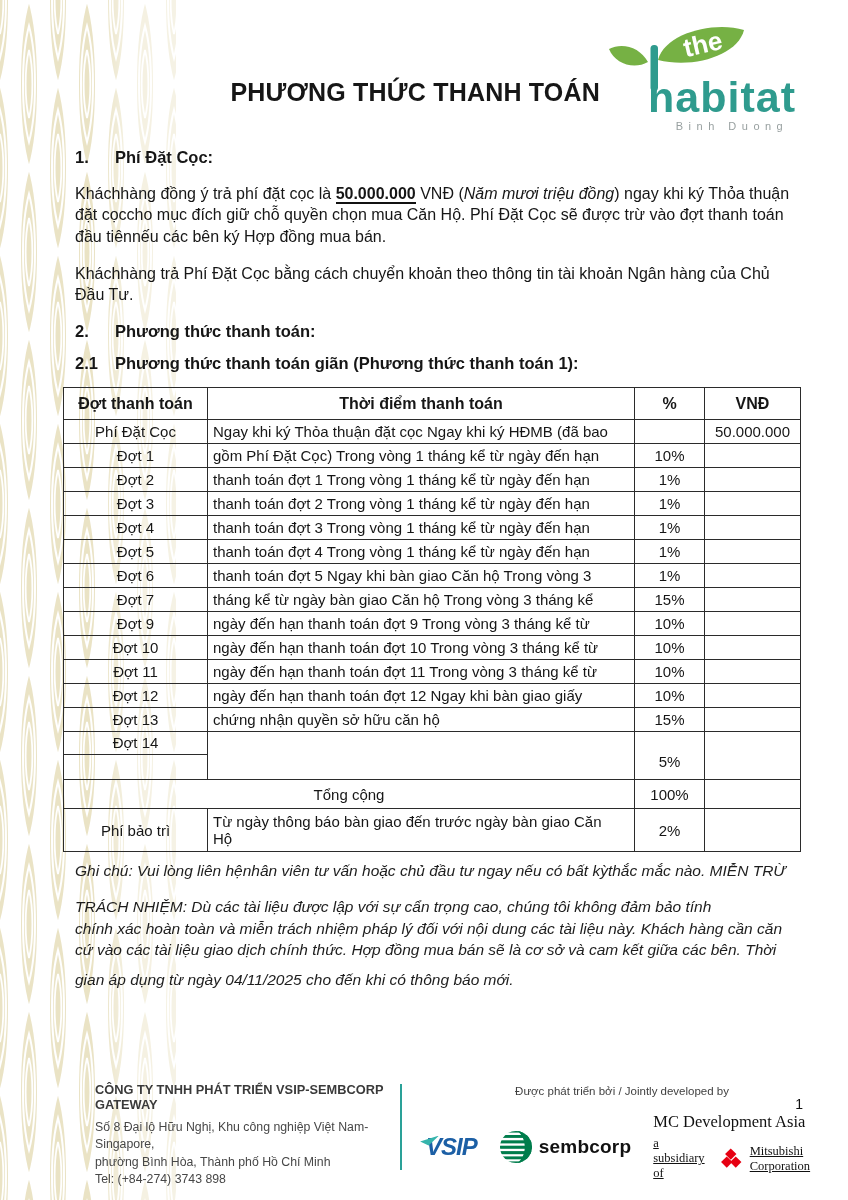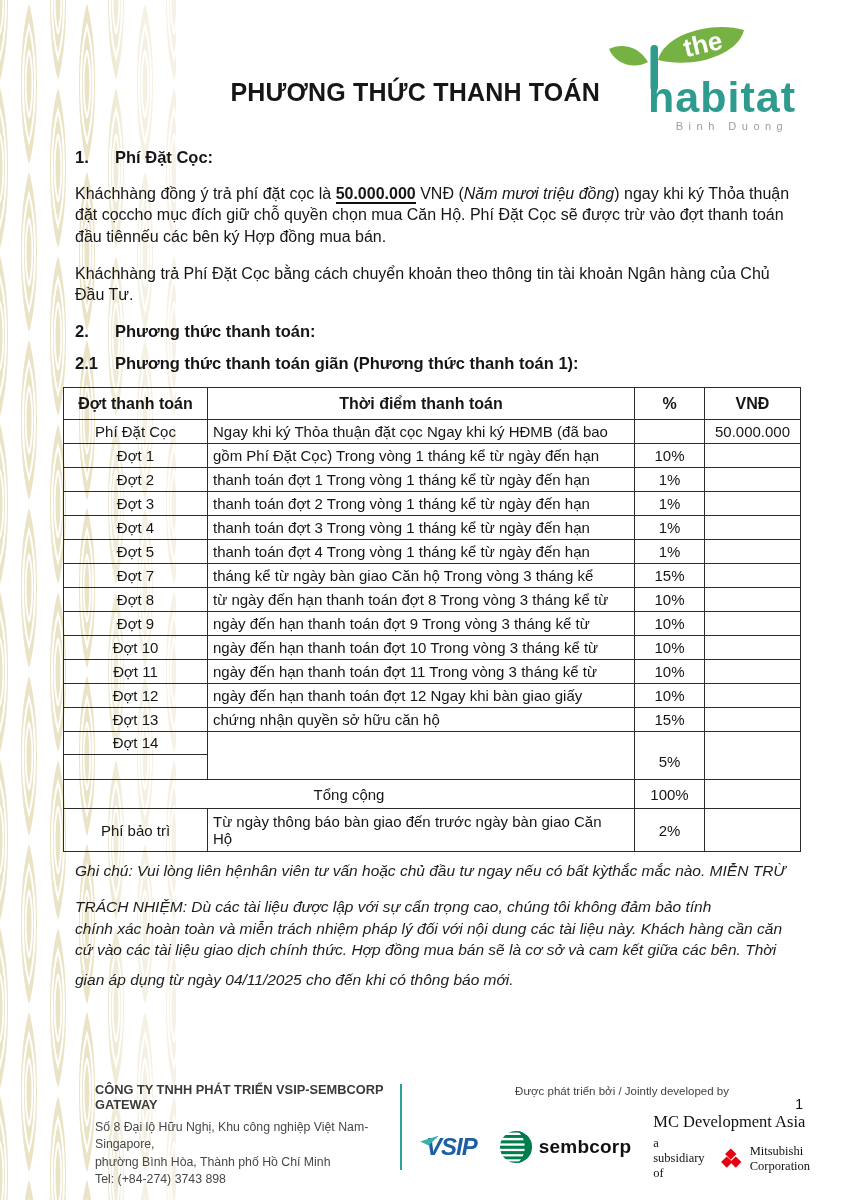--- a/index.html
+++ b/index.html
@@ -50,21 +50,21 @@
   .f-addr { font-size:12.3px; color:#474747; margin-top:7px; line-height:1.42; }
   .f-div { width:2px; height:86px; background:#2aa198; margin:2px 24px 0 14px; flex:0 0 2px; }
   .f-right { flex:1; display:flex; flex-direction:column; align-items:center; padding-right:26px; }
   .f-dev { font-size:11.5px; color:#3f3f3f; margin-top:3px; }
   .f-logos { display:flex; align-items:center; gap:22px; margin-top:15px; }
   .vsip { position:relative; }
   .sembcorp { display:flex; align-items:center; gap:6px; }
   .sc-text { font-size:19px; font-weight:bold; color:#111; letter-spacing:.2px; }
   .mc { display:flex; flex-direction:column; align-items:flex-start; font-family:"Liberation Serif","DejaVu Serif",serif; }
   .mc-name { font-size:16.5px; color:#111; }
-  .mc-sub { display:flex; align-items:center; gap:17px; font-size:12.5px; margin-top:4px; color:#111; }
+  .mc-sub { display:flex; align-items:center; gap:17px; font-size:12.5px; margin-top:4px; color:#111;text-decoration:underline; }
   .mit { position:relative; width:19px; height:17px; display:inline-block; }
   .mit i { position:absolute; width:7.5px; height:7.5px; background:#e60012; transform:rotate(45deg); }
   .mit i:nth-child(1){ left:5.7px; top:0; }
   .mit i:nth-child(2){ left:1.2px; top:7.6px; }
   .mit i:nth-child(3){ left:10.2px; top:7.6px; }
   .pagenum { position:absolute; right:45px; top:1096px; font-size:14px; color:#111; z-index:2; }
 </style>
 </head>
 <body>
 
@@ -164,29 +164,29 @@
             <td class="c-pct">1%</td>
             <td class="c-vnd"></td>
           </tr>
           <tr class="row-normal">
             <td class="c-stage"><span>Đợt 5</span></td>
             <td class="c-time">thanh toán đợt 4 Trong vòng 1 tháng kể từ ngày đến hạn</td>
             <td class="c-pct">1%</td>
             <td class="c-vnd"></td>
           </tr>
           <tr class="row-normal">
+            <td class="c-stage"><span>Đợt 6</span></td>
+            <td class="c-time">thanh toán đợt 5 Ngay khi bàn giao Căn hộ Trong vòng 3</td>
+            <td class="c-pct">1%</td>
+            <td class="c-vnd"></td>
+          </tr>
+          <tr class="row-normal">
             <td class="c-stage"><span>Đợt 7</span></td>
             <td class="c-time">tháng kể từ ngày bàn giao Căn hộ Trong vòng 3 tháng kể</td>
             <td class="c-pct">15%</td>
-            <td class="c-vnd"></td>
-          </tr>
-          <tr class="row-normal">
-            <td class="c-stage"><span>Đợt 8</span></td>
-            <td class="c-time">từ ngày đến hạn thanh toán đợt 8 Trong vòng 3 tháng kể từ</td>
-            <td class="c-pct">10%</td>
             <td class="c-vnd"></td>
           </tr>
           <tr class="row-normal">
             <td class="c-stage"><span>Đợt 9</span></td>
             <td class="c-time">ngày đến hạn thanh toán đợt 9 Trong vòng 3 tháng kể từ</td>
             <td class="c-pct">10%</td>
             <td class="c-vnd"></td>
           </tr>
           <tr class="row-normal">
             <td class="c-stage"><span>Đợt 10</span></td>

